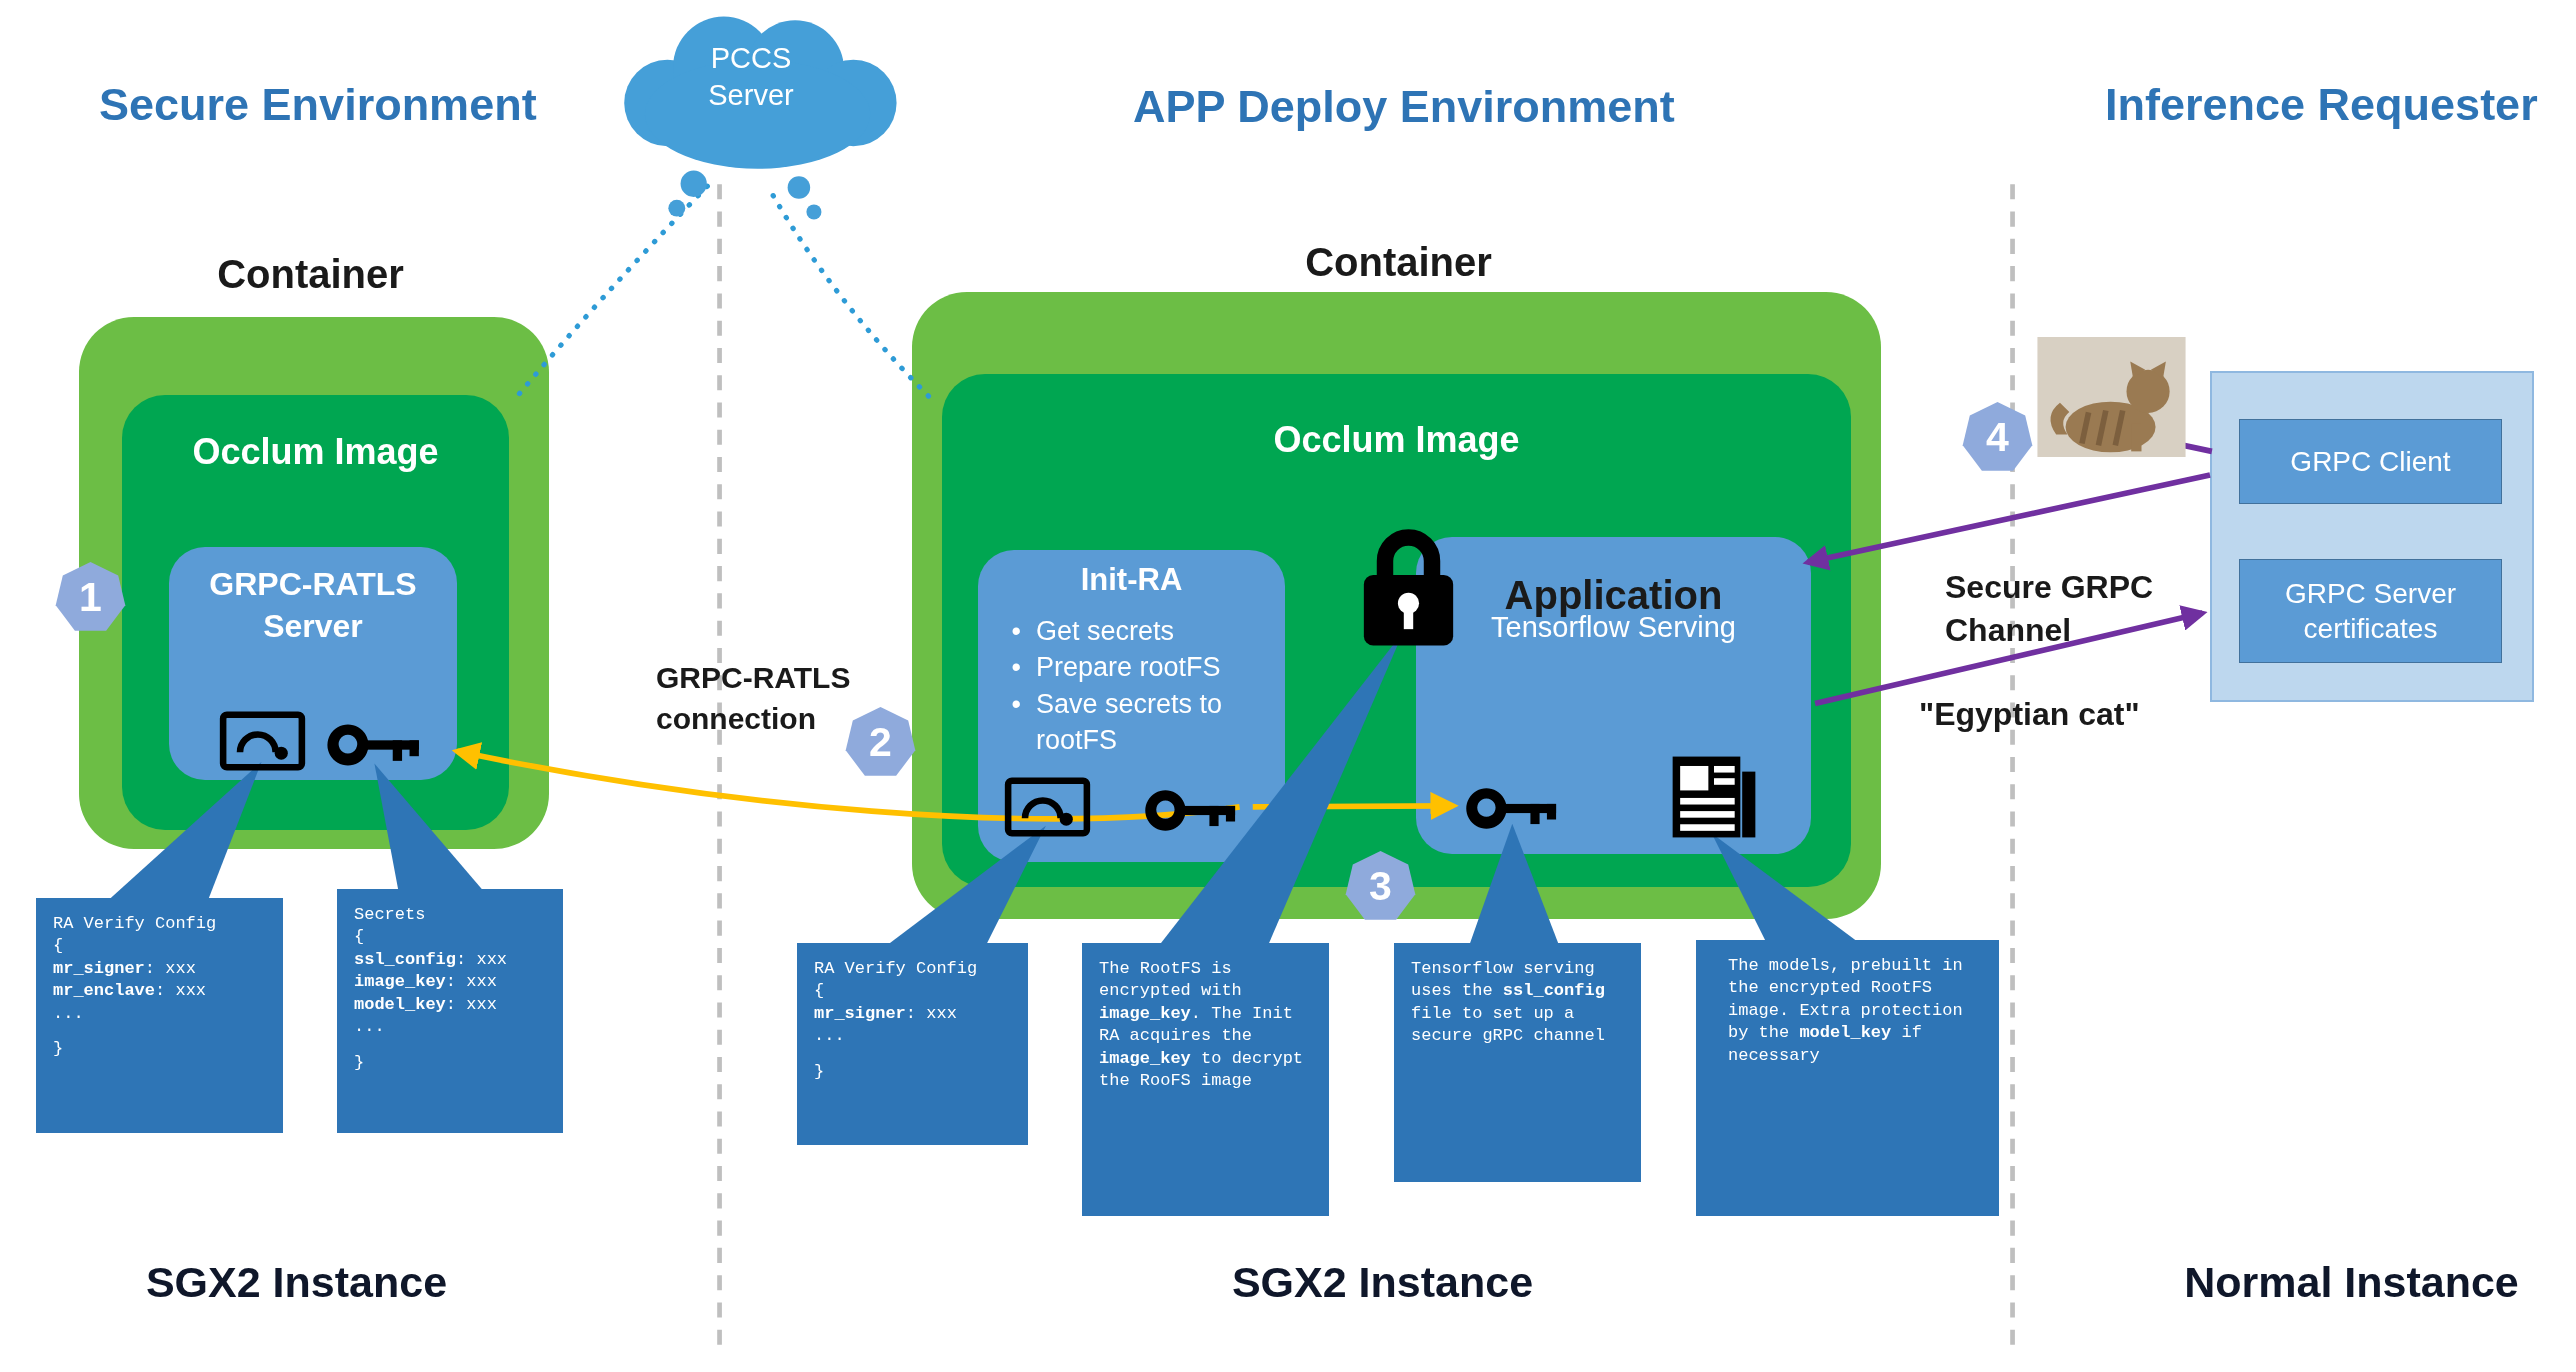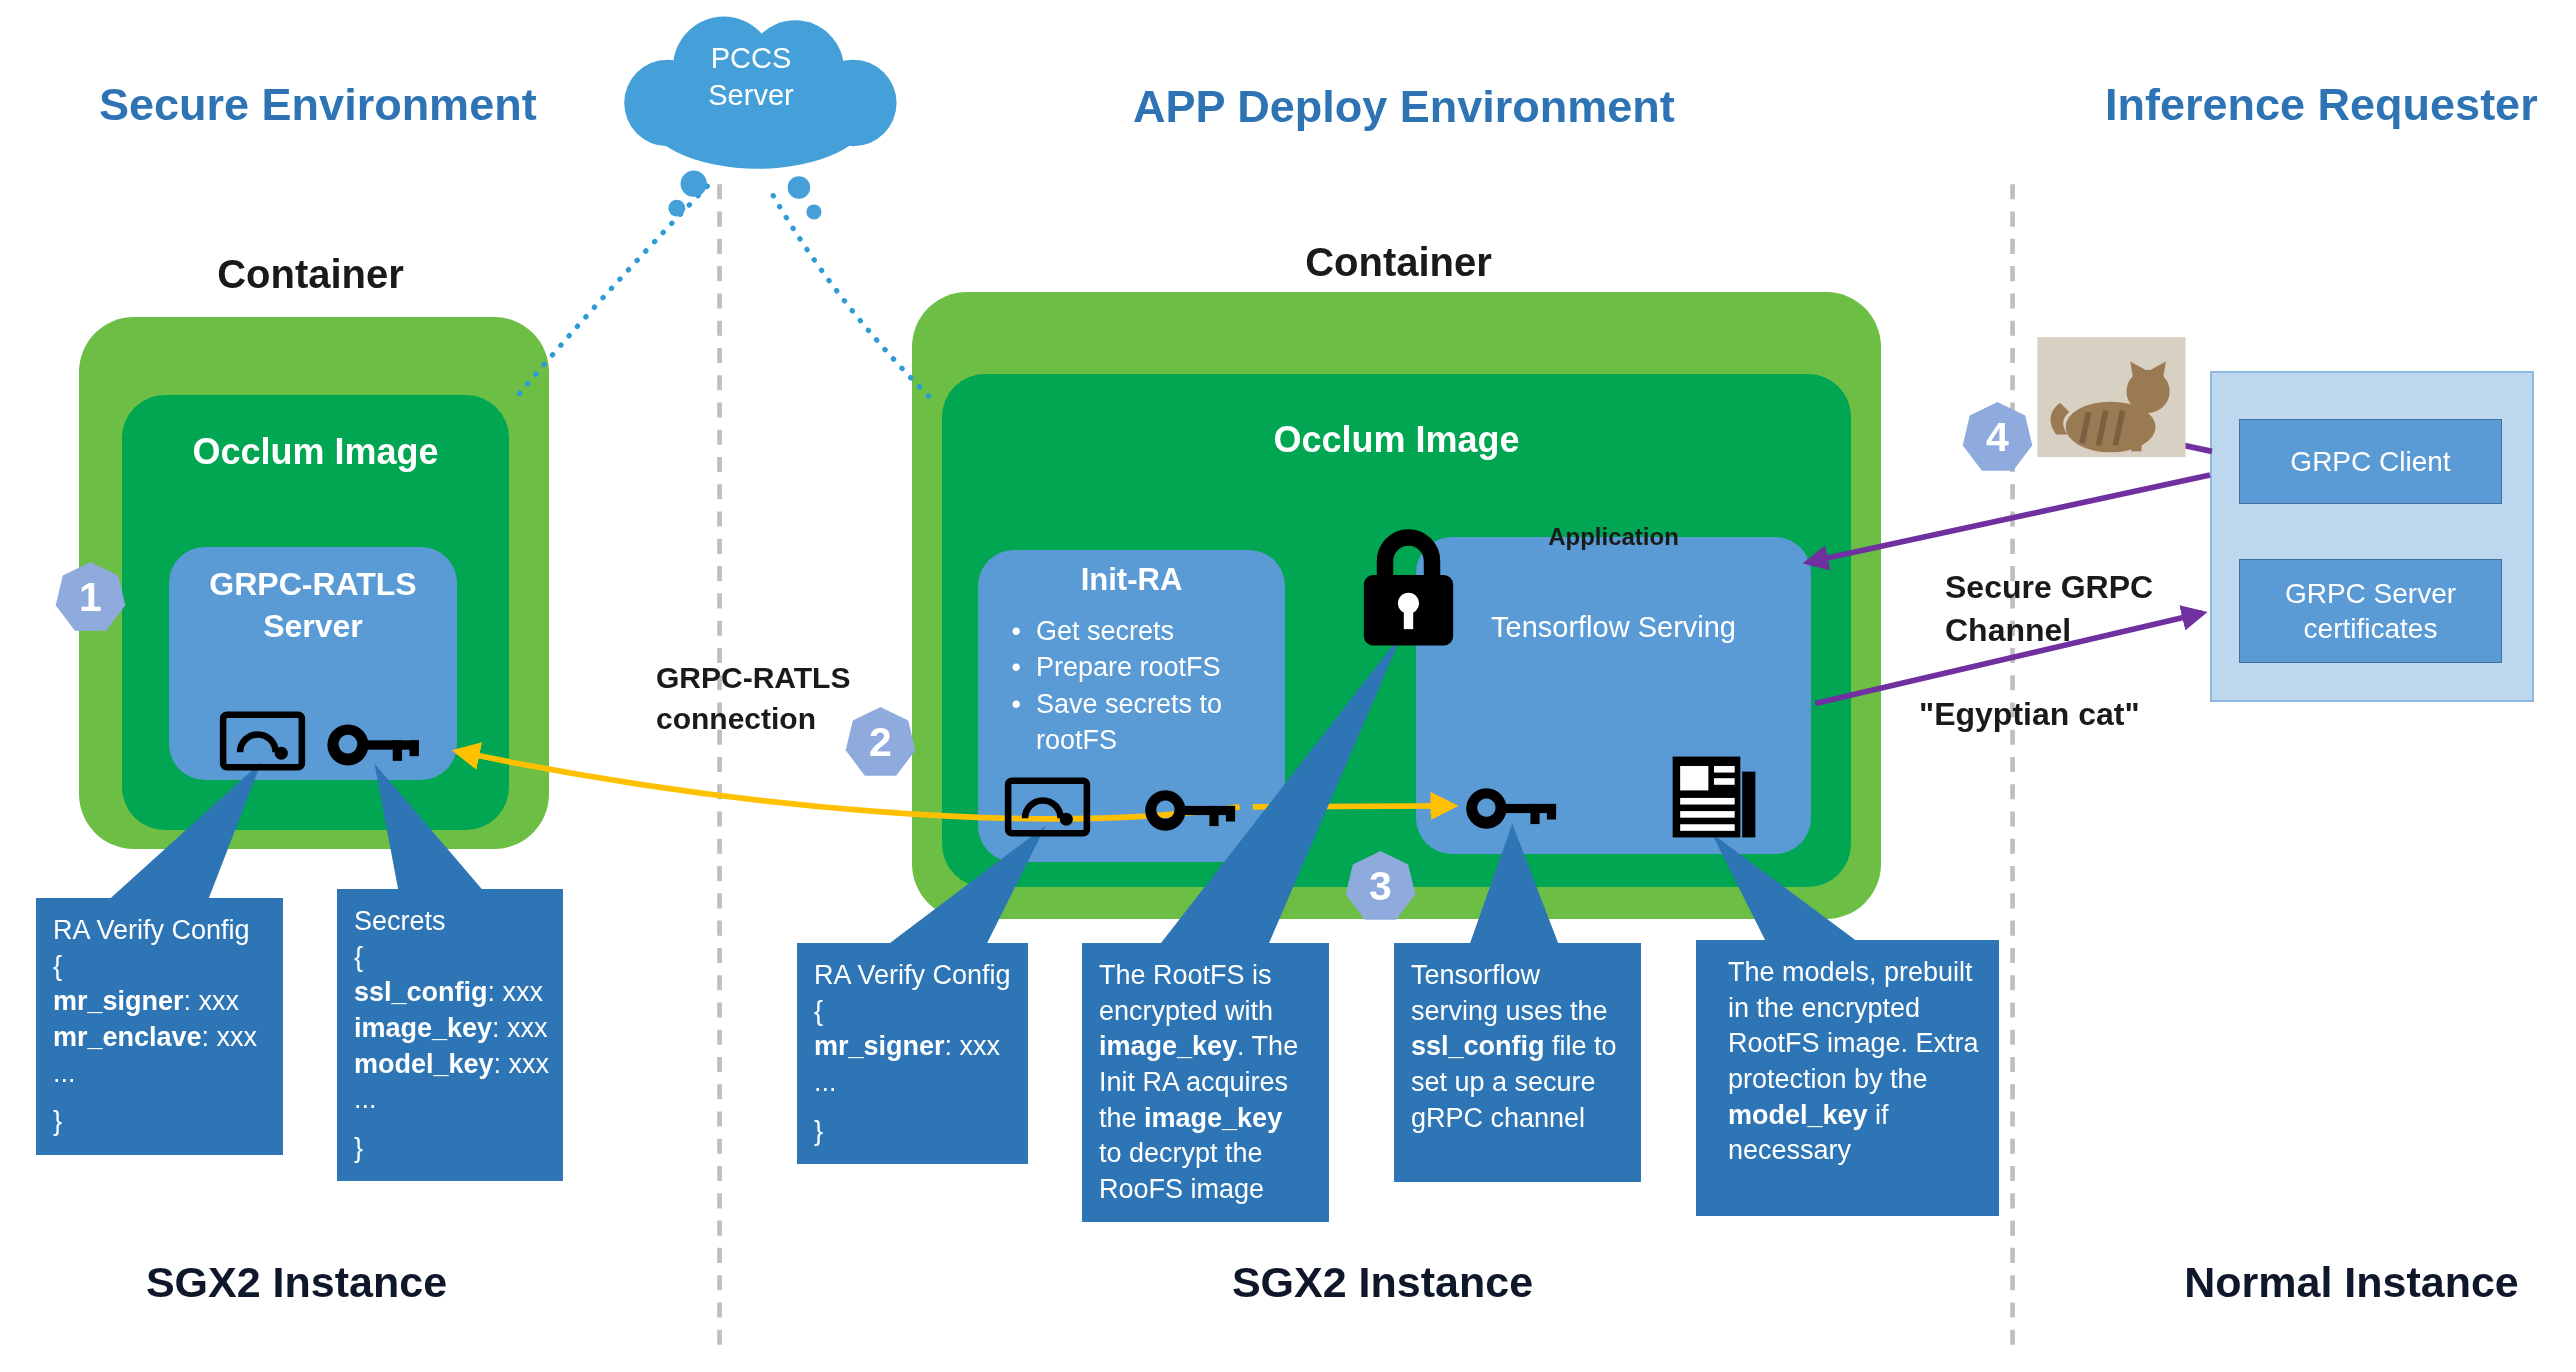--- a/index.html
+++ b/index.html
@@ -17,22 +17,22 @@
   .center{text-align:center;}
   .green-outer{background:var(--green-outer,#6CBE45);border-radius:55px;z-index:1;}
   .green-inner{background:var(--green-inner,#00A651);border-radius:43px;z-index:2;}
   .blue-box{background:var(--box-blue,#5B9BD5);border-radius:36px;z-index:3;}
   .white-title{color:#fff;font-weight:bold;z-index:4;}
   .overlay{position:absolute;left:0;top:0;z-index:5;pointer-events:none;}
   .icon{z-index:6;}
   .badge{position:absolute;width:71px;height:71px;background:var(--badge-blue,#8FAADC);
     clip-path:polygon(50% 0%,89% 19%,99% 61%,72% 97%,28% 97%,1% 61%,11% 19%);
     display:flex;align-items:center;justify-content:center;color:#fff;font-weight:bold;font-size:41px;z-index:7;}
-  .callout{position:absolute;background:var(--callout-blue,#2E75B6);color:#fff;font-size:27px;
-    line-height:1.32;padding:15px 17px;z-index:6;}
+  .callout{position:absolute;background:var(--callout-blue,#2E75B6);color:#fff;font-size:17px;
+    line-height:1.32;padding:15px 17px;z-index:6;font-family:Liberation Mono, monospace;}
   .callout b{font-weight:bold;}
   .cline{white-space:nowrap;}
   .bullets{position:absolute;z-index:4;color:#fff;font-size:27px;line-height:1.35;}
   .bullet{padding-left:32px;position:relative;}
   .bullet::before{content:"\2022";position:absolute;left:7.5px;}
   .panel{position:absolute;background:var(--panel-light-blue,#BDD7EE);border:2.8px solid #8FB8E0;z-index:1;}
   .panel-btn{position:absolute;background:var(--box-blue,#5B9BD5);border:1.9px solid #41719C;color:#fff;
     font-size:28px;display:flex;align-items:center;justify-content:center;text-align:center;line-height:1.25;z-index:3;}
   .cloud-text{position:absolute;color:#fff;font-size:29px;text-align:center;line-height:1.28;z-index:6;}
   .footer-label{font-size:43px;font-weight:bold;color:#0f172a;z-index:6;}
@@ -164,21 +164,21 @@
   <div class="abs black-label center" style="left:1274px;top:240px;width:249px;font-size:40px;">Container</div>
   <div class="abs white-title center" style="left:942px;top:419px;width:909px;font-size:36px;">Occlum Image</div>
 
   <div class="abs white-title center" style="left:978px;top:562px;width:307px;font-size:31px;">Init-RA</div>
   <div class="bullets" style="left:1004px;top:613px;width:256px;">
     <div class="bullet"><span>Get secrets</span></div>
     <div class="bullet"><span>Prepare rootFS</span></div>
     <div class="bullet"><span>Save secrets to rootFS</span></div>
   </div>
 
-  <div class="abs black-label center" style="left:1416px;top:523px;width:395px;font-size:24px;">Application</div>
+  <div class="abs black-label center" style="left:1416px;top:573px;width:395px;font-size:40px;">Application</div>
   <div class="abs center" style="left:1416px;top:611px;width:395px;font-size:29px;color:#fff;z-index:4;">Tensorflow Serving</div>
 
   <svg class="abs icon" style="left:1349px;top:514px;" width="119" height="141" viewBox="0 0 100 120">
     <path d="M30 56 v-16 a20 20 0 0 1 40 0 v16" fill="none" stroke="#000" stroke-width="14"></path>
     <rect x="12" y="52" width="76" height="60" rx="8" fill="#000"></rect>
     <circle cx="50" cy="76" r="9" fill="#fff"></circle>
     <rect x="46" y="80" width="8" height="18" fill="#fff"></rect>
   </svg>
   <svg class="abs icon" style="left:1004px;top:777px;" width="87" height="60" viewBox="0 0 92 64">
     <rect x="4" y="4" width="84" height="56" rx="4" fill="none" stroke="#000" stroke-width="7"></rect>

